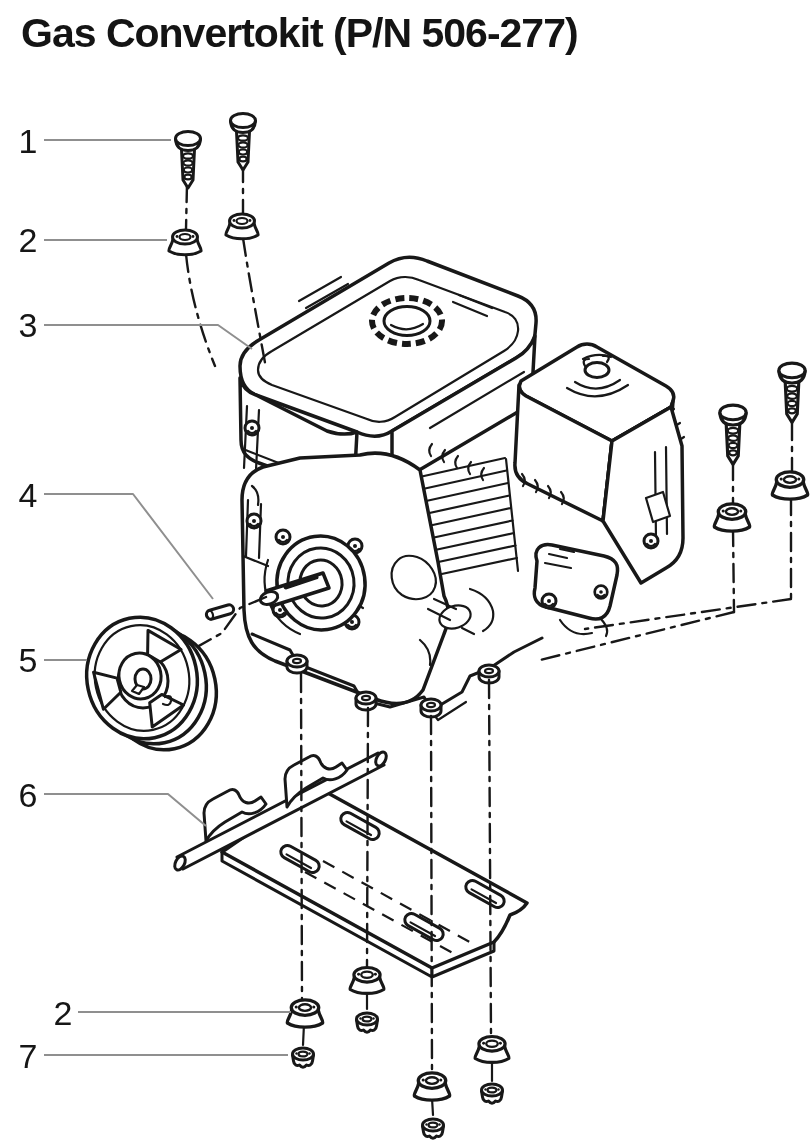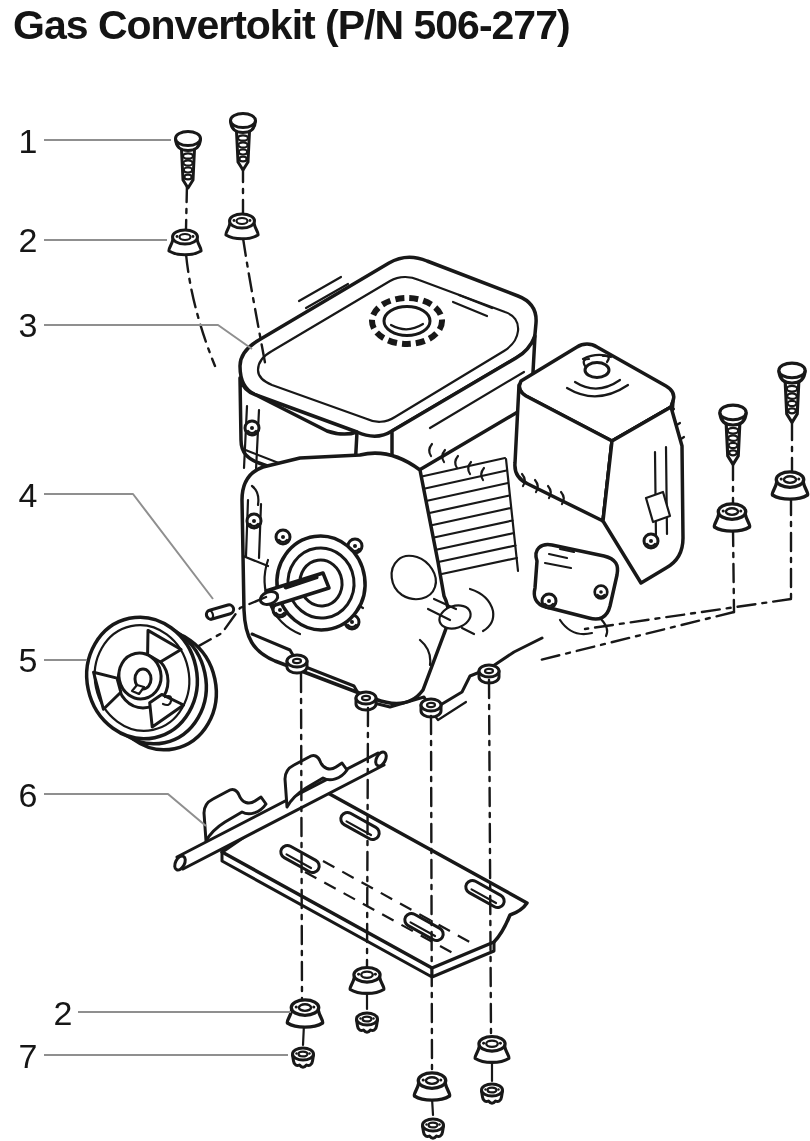--- a/index.html
+++ b/index.html
@@ -1,18 +1,18 @@
 <!DOCTYPE html>
 <html style="--ink: #181818; --leader: #8f8f8f; --paper: #ffffff;"><head>
 <meta charset="utf-8">
 <style>
   html,body{margin:0;padding:0;background:#ffffff;}
   .page{position:relative;width:810px;height:1141px;background:var(--paper,#fff);
         font-family:"Liberation Sans",sans-serif;overflow:hidden;}
-  .page h1{position:absolute;top:2px;left:13px;margin:0;font-size:41px;font-weight:700;
+  .page h1{position:absolute;top:2px;left:13px;margin:8px;font-size:41px;font-weight:700;
         letter-spacing:-1px;color:#141414;font-family:"Liberation Sans",sans-serif;}
   svg{position:absolute;left:0;top:0;}
   .ink{stroke:var(--ink,#181818);fill:none;stroke-width:3;stroke-linecap:round;stroke-linejoin:round;}
   .inkf{stroke:var(--ink,#181818);fill:#ffffff;stroke-width:3;stroke-linecap:round;stroke-linejoin:round;}
   .thin{stroke-width:2.2;}
   .th35{stroke-width:3.5;}
   .thick{stroke-width:5;}
   .dotf{fill:var(--ink,#181818);stroke:none;}
   .leader{stroke:var(--leader,#8f8f8f);stroke-width:2;fill:none;stroke-linejoin:round;}
   .cl{stroke:var(--ink,#181818);stroke-width:2.4;fill:none;stroke-dasharray:18 7 4 7;stroke-linecap:round;}

